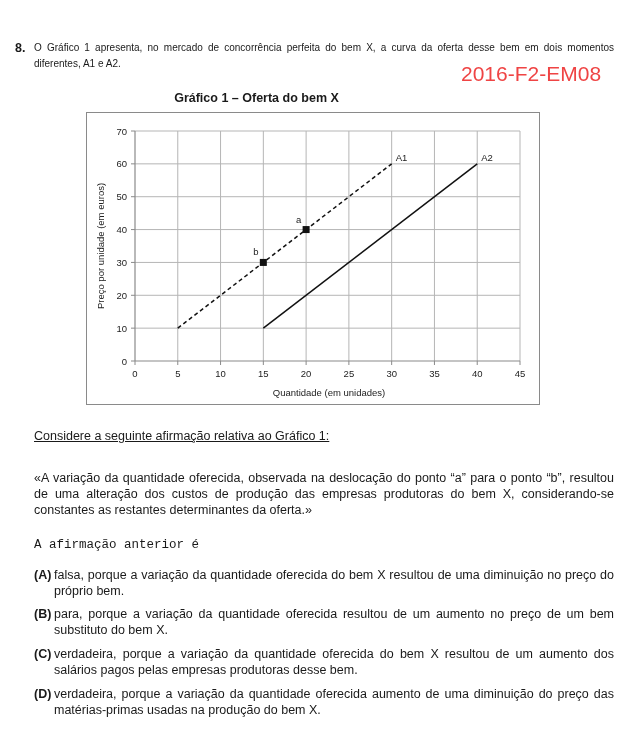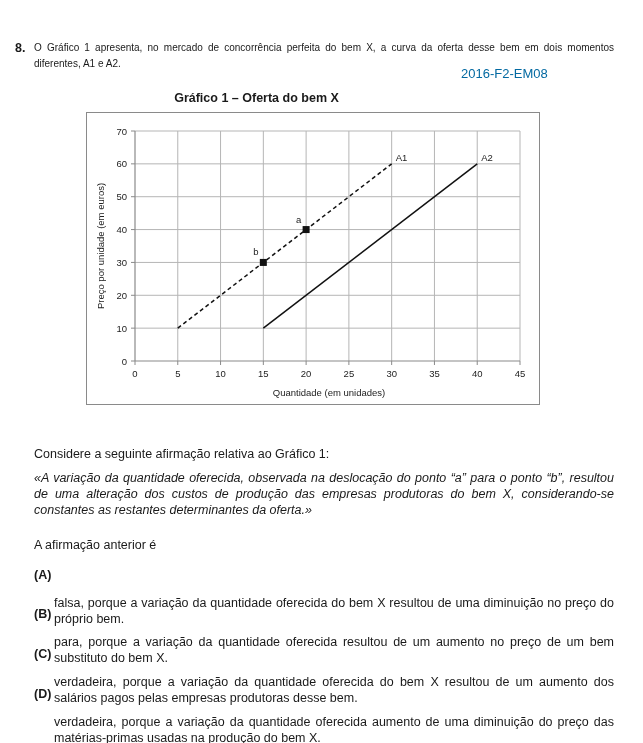--- a/index.html
+++ b/index.html
@@ -28,22 +28,22 @@
       left: 15px;
       top: 40px;
       font-size: 12.5px;
       font-weight: bold;
       line-height: 16px;
     }
     .code-label {
       position: absolute;
       left: 461px;
       top: 63px;
-      font-size: 13px;
-      color: #0369a1;
+      font-size: 21px;
+      color: #ef4444;
       line-height: 22px;
     }
     .chart-title {
       position: absolute;
       left: 0;
       width: 513px;
       top: 90px;
       text-align: center;
       font-size: 12.5px;
       font-weight: bold;
@@ -84,21 +84,20 @@
     .option .letter {
       position: absolute;
       left: 0;
       top: 0;
       font-weight: bold;
     }
     .option .otext {
       display: block;
       margin-left: 20px;
       text-align: justify;
-      margin-top: 28px;
     }
     .justify { text-align: justify; }
   </style>
 </head>
 <body>
 
 <div class="q-num">8.</div>
 <div class="q-intro justify">O Gráfico 1 apresenta, no mercado de concorrência perfeita do bem X, a curva da oferta desse bem em dois momentos diferentes, A1 e A2.</div>
 <div class="code-label">2016-F2-EM08</div>
 
@@ -175,23 +174,23 @@
   <g id="points-layer">
       <rect x="302.6111111111111" y="226.07142857142858" width="7" height="7" fill="#111"></rect>
       <text x="296.1111111111111" y="222.57142857142858" font-size="9.5">a</text>
       <rect x="259.8333333333333" y="258.92857142857144" width="7" height="7" fill="#111"></rect>
       <text x="253.33333333333331" y="255.42857142857144" font-size="9.5">b</text>
     </g>
   <text id="xlabel" x="329" y="396" font-size="9.5" text-anchor="middle">Quantidade (em unidades)</text>
   <text id="ylabel" x="0" y="0" font-size="9.5" text-anchor="middle" transform="translate(104,246) rotate(-90)">Preço por unidade (em euros)</text>
 </svg>
 
-<div class="para" style="top:446px;">Considere a seguinte afirmação relativa ao Gráfico 1:</div>
-<div class="para justify" style="top:470px;font-style:italic;">«A variação da quantidade oferecida, observada na deslocação do ponto “a” para o ponto “b”, resultou de uma alteração dos custos de produção das empresas produtoras do bem X, considerando-se constantes as restantes determinantes da oferta.»</div>
-<div class="para" style="top:537px;">A afirmação anterior é</div>
+<div class="para" style="top:428px;text-decoration:underline;">Considere a seguinte afirmação relativa ao Gráfico 1:</div>
+<div class="para justify" style="top:470px;">«A variação da quantidade oferecida, observada na deslocação do ponto “a” para o ponto “b”, resultou de uma alteração dos custos de produção das empresas produtoras do bem X, considerando-se constantes as restantes determinantes da oferta.»</div>
+<div class="para" style="top:537px;font-family:Liberation Mono, monospace;">A afirmação anterior é</div>
 
 <div class="option" style="top:567px;">
   <span class="letter">(A)</span>
   <span class="otext">falsa, porque a variação da quantidade oferecida do bem X resultou de uma diminuição no preço do próprio bem.</span>
 </div>
 <div class="option" style="top:606px;">
   <span class="letter">(B)</span>
   <span class="otext">para, porque a variação da quantidade oferecida resultou de um aumento no preço de um bem substituto do bem X.</span>
 </div>
 <div class="option" style="top:646px;">

